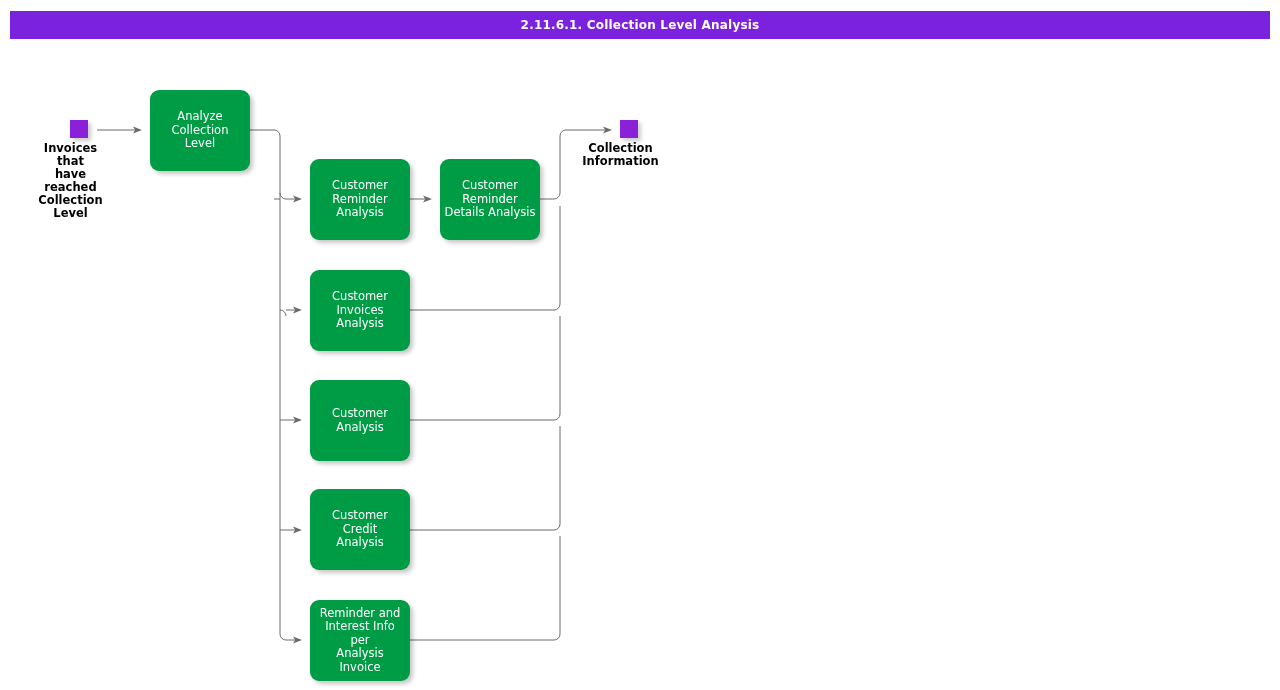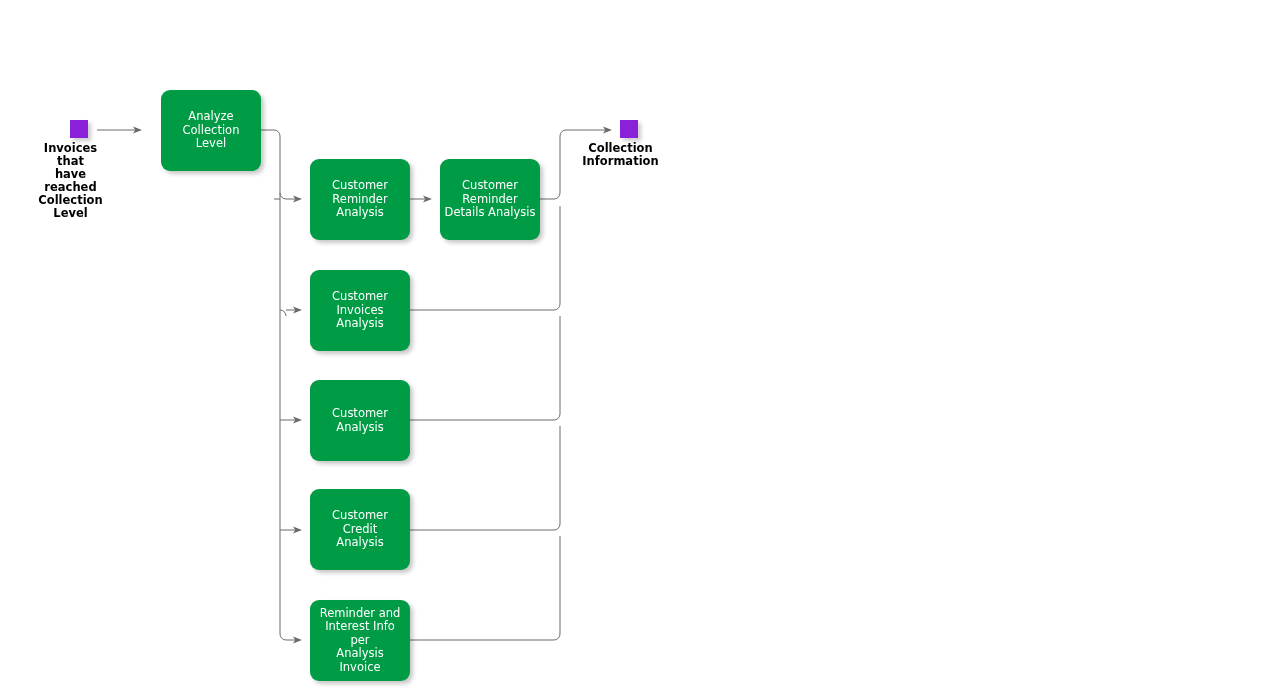--- a/index.html
+++ b/index.html
@@ -98,20 +98,23 @@
     line-height: 13px;
     text-align: center;
     white-space: pre-line;
   }
 </style>
 </head>
 <body style="background: rgb(255, 255, 255);">
 
 <div id="diagram-root">
 
+  <div id="header-bar" style="background: rgb(123, 34, 222);">
+    <span id="header-title" style="color: rgb(255, 255, 255);">2.11.6.1. Collection Level Analysis</span>
+  </div>
 
   <svg id="connectors" viewBox="0 0 1280 690" width="1280" height="690" xmlns="http://www.w3.org/2000/svg">
     <defs>
       <marker id="arrowhead" markerWidth="9" markerHeight="7" refX="8.5" refY="3.5" orient="auto" markerUnits="userSpaceOnUse">
         <path d="M 0 0 L 9 3.5 L 0 7 L 2.2 3.5 Z" fill="#6b6b6b"></path>
       </marker>
     </defs>
     <g id="connector-paths" fill="none" stroke="#6b6b6b" stroke-width="1">
         <path d="M 97 130 L 138 130"></path>
         <path d="M 250 130 L 274 130 A 6 6 0 0 1 280 136 L 280 634 A 6 6 0 0 0 286 640 L 298 640"></path>
@@ -132,21 +135,21 @@
         <path d="M 293 306.5 L 302 310 L 293 313.5 L 295.2 310 Z" fill="#6b6b6b"></path>
         <path d="M 293 416.5 L 302 420 L 293 423.5 L 295.2 420 Z" fill="#6b6b6b"></path>
         <path d="M 293 526.5 L 302 530 L 293 533.5 L 295.2 530 Z" fill="#6b6b6b"></path>
         <path d="M 293 636.5 L 302 640 L 293 643.5 L 295.2 640 Z" fill="#6b6b6b"></path>
         <path d="M 423 195.5 L 432 199 L 423 202.5 L 425.2 199 Z" fill="#6b6b6b"></path>
         <path d="M 603 126.5 L 612 130 L 603 133.5 L 605.2 130 Z" fill="#6b6b6b"></path>
       </g>
   </svg>
 
   <div id="nodes-layer">
-      <div class="process-node" style="left: 150px; top: 90px; width: 100px; height: 81px; background: rgb(0, 155, 69); margin-left: 11px;">
+      <div class="process-node" style="left: 150px; top: 90px; width: 100px; height: 81px; background: rgb(0, 155, 69);">
         <span class="process-label" style="color: rgb(255, 255, 255);">Analyze
 Collection
 Level</span>
       </div>
       <div class="process-node" style="left: 310px; top: 159px; width: 100px; height: 81px; background: rgb(0, 155, 69);">
         <span class="process-label" style="color: rgb(255, 255, 255);">Customer
 Reminder
 Analysis</span>
       </div>
       <div class="process-node" style="left: 440px; top: 159px; width: 100px; height: 81px; background: rgb(0, 155, 69);">

